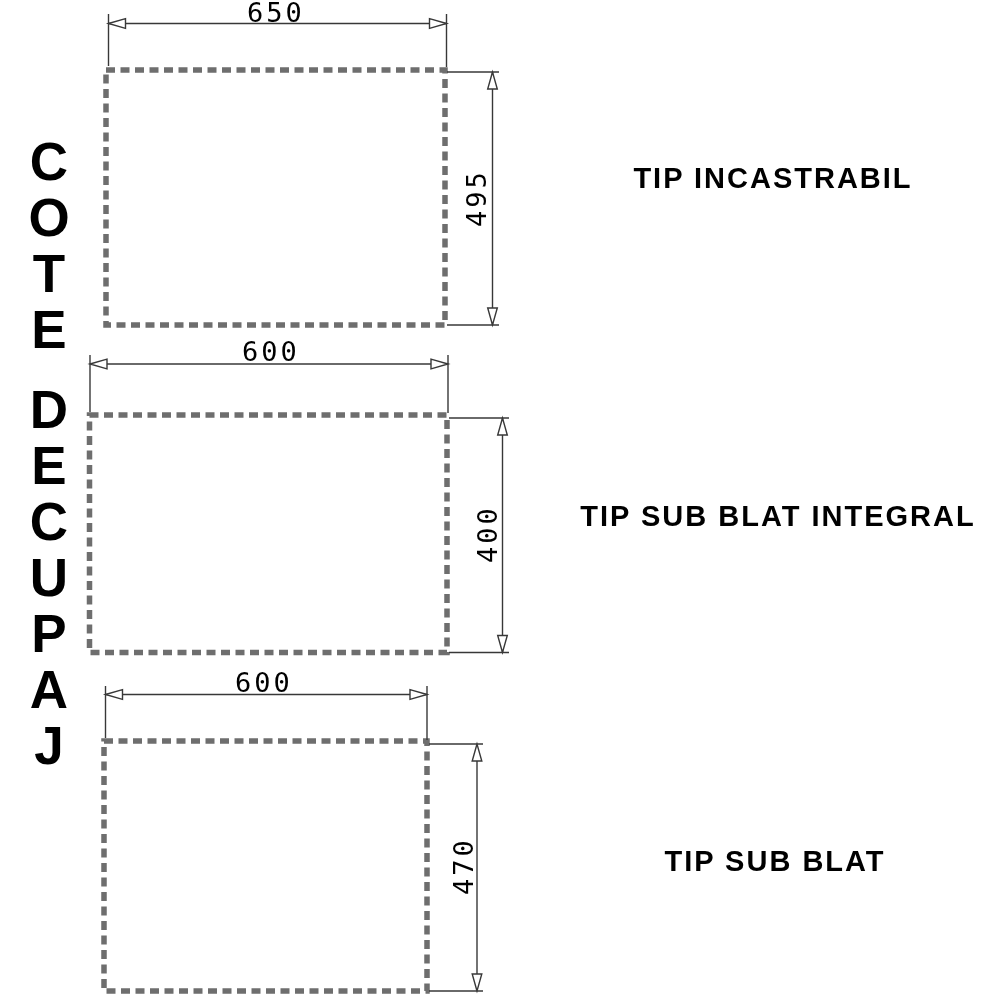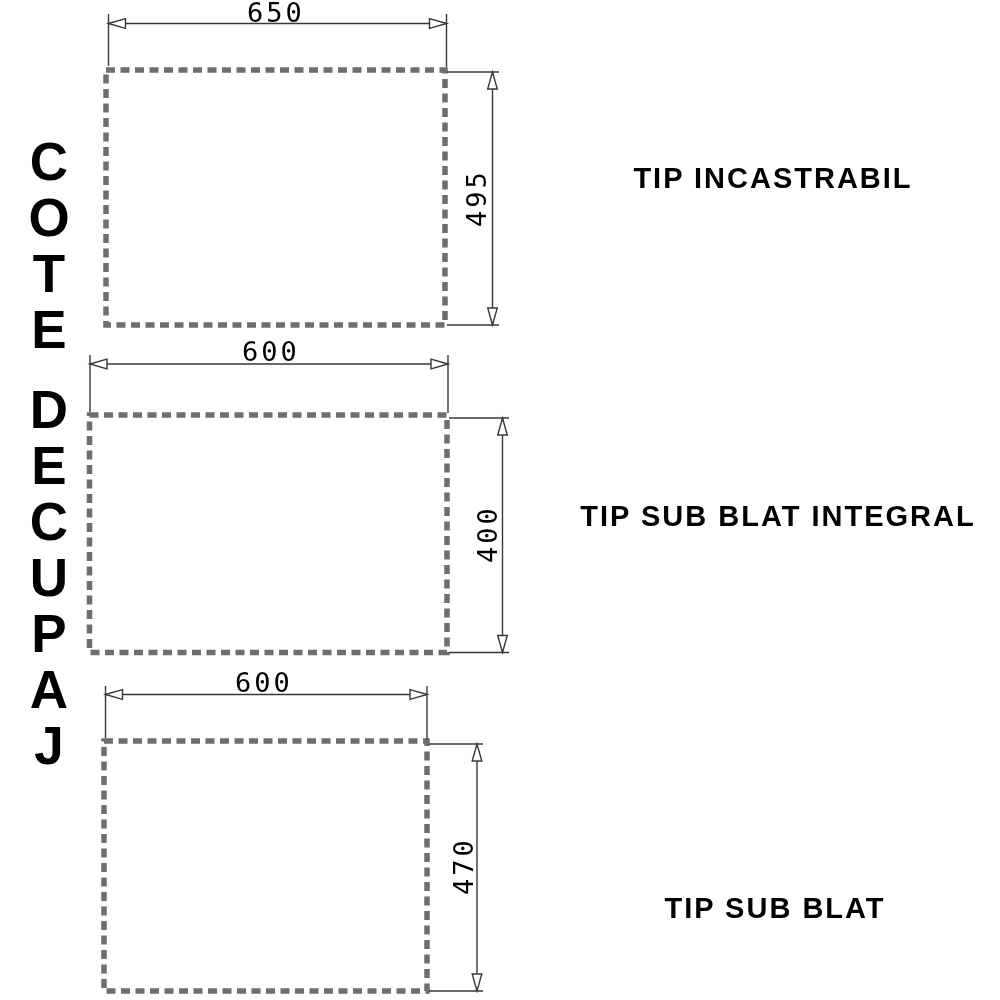--- a/index.html
+++ b/index.html
@@ -150,15 +150,15 @@
   <div class="dim-label rot" style="left:476px; top:198px;">495</div>
 
   <div class="dim-label" style="left:271px; top:351px;">600</div>
   <div class="dim-label rot" style="left:487px; top:534px;">400</div>
 
   <div class="dim-label" style="left:264px; top:682px;">600</div>
   <div class="dim-label rot" style="left:463px; top:866px;">470</div>
 
   <div class="type-label" style="left:773px; top:178px;">TIP INCASTRABIL</div>
   <div class="type-label" style="left:778px; top:516px;">TIP SUB BLAT INTEGRAL</div>
-  <div class="type-label" style="left:775px; top:861px;margin-top:47px;">TIP SUB BLAT</div>
+  <div class="type-label" style="left:775px; top:861px;">TIP SUB BLAT</div>
 
 </div>
 
 </body></html>

